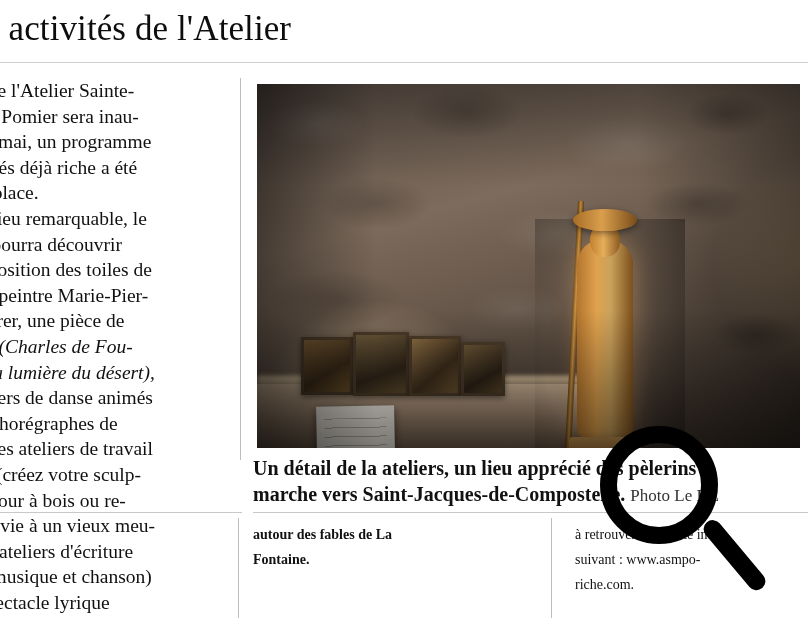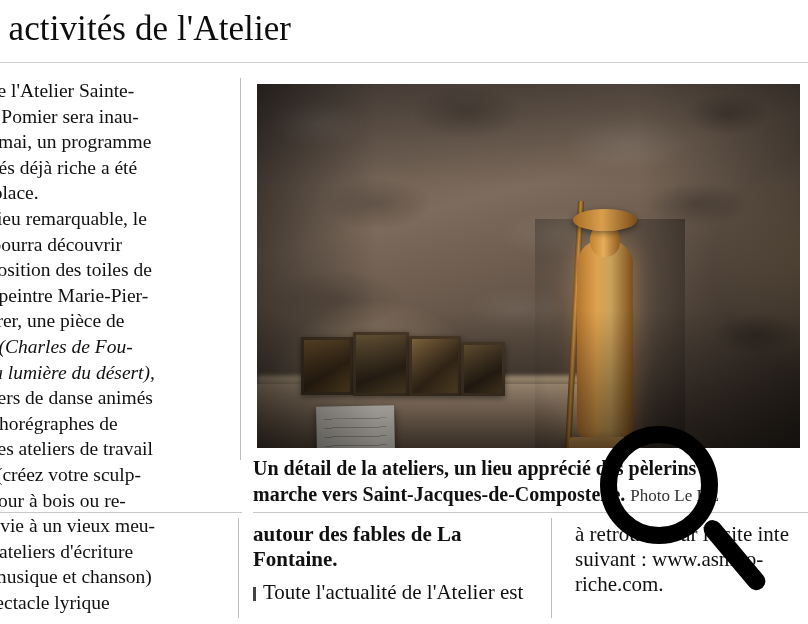--- a/index.html
+++ b/index.html
@@ -219,21 +219,21 @@
     left:-20px;
     top:512px;
     width:262px;
     height:1px;
     background:#c9c9c9;
   }
 
   
   .bot-col{
     position:absolute;
-    font-size:21px;
+    font-size:14px;
     line-height:25px;
     color:#111;
   }
   .bot-left{ left:253px; top:522px; width:278px; font-weight:bold;}
   .bot-left .thin{ font-weight:normal; }
   .bot-right{ left:575px; top:522px; width:232px; }
   .vrule2{
     position:absolute; left:551px; top:518px; width:1px; height:100px; background:#bdbdbd;
   }
   .vrule3{
@@ -339,21 +339,20 @@
   </div>
 
   <div class="rule-bot"></div>
   <div class="rule-bot2"></div>
   <div class="vrule2"></div>
   <div class="vrule3"></div>
 
   <div class="bot-col bot-left">
     <div>autour des fables de La</div>
     <div>Fontaine.</div>
-    <div class="thin" style="margin-top:8px"><span class="bullet"></span><span>Toute l'actualité de l'Atelier est</span></div>
   </div>
 
   <div class="bot-col bot-right">
     <div>à retrouver sur le site inte</div>
     <div>suivant : www.asmpo-</div>
     <div>riche.com.</div>
   </div>
 
   <div class="magnifier">
     <div class="mag-handle"></div>

